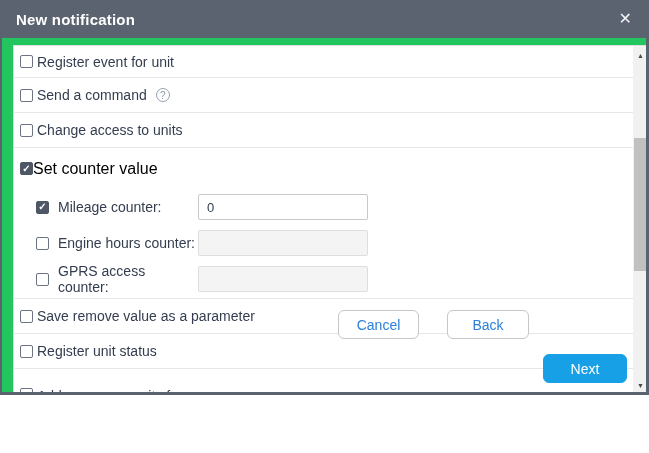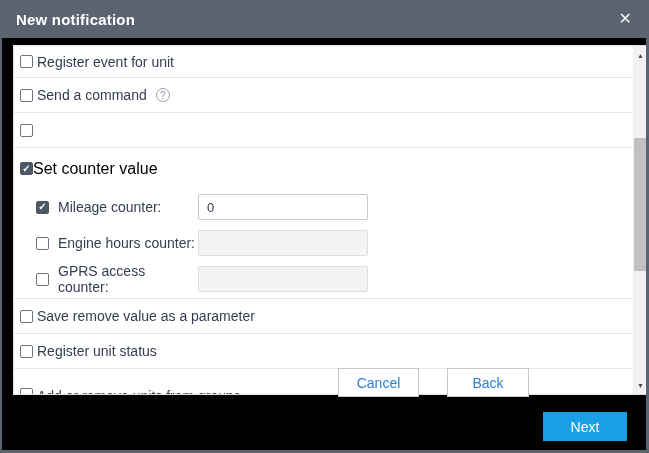--- a/index.html
+++ b/index.html
@@ -1,20 +1,20 @@
 <!DOCTYPE html>
 <html><head>
 <meta charset="utf-8">
 <style>
   * { margin:0; padding:0; box-sizing:border-box; }
   html,body { width:649px; height:453px; background:#fff; font-family:"Liberation Sans", sans-serif; }
 
   .dialog {
-    position:relative; width:649px; height:453px;
-    background:#000000;
+    position:relative; width:649px; height:395px;
+    background:#22c55e;
     border:2px solid #5b6270;
     border-right-width:3px; border-bottom-width:3px;
     overflow:hidden;
   }
 
   
   .header {
     position:absolute; left:-2px; top:-2px; right:-3px; height:38px;
     background:#5b6270; display:flex; align-items:center;
     padding:0 17px 0 16px;
@@ -86,21 +86,21 @@
     position:absolute; left:1px; width:13px; top:92px; height:133px;
     background:#c1c1c1; cursor:pointer;
   }
 
   
   .footer {
     position:absolute; right:19px; bottom:9px;
     display:flex; gap:14px;
   }
   .btn {
-    height:29px; border:1px solid #c6c6c6; border-radius:0;
+    height:29px; border:1px solid #c6c6c6; border-radius:6px;
     background:#fff; color:#2b7fd9; font-size:14px;
     font-family:"Liberation Sans", sans-serif;
     display:flex; align-items:center; justify-content:center; cursor:pointer;
   }
   .btn.cancel { width:81px; }
   .btn.back { width:82px;margin-left:14px; }
   .btn.primary { width:84px; background:#18a0e6; border-color:#18a0e6; color:#fff;margin-top:44px; }
 </style>
 </head>
 <body>
@@ -121,20 +121,21 @@
       </div>
 
       <div class="row">
         <span class="cb"></span>
         <span class="lbl">Send a command</span>
         <span class="help">?</span>
       </div>
 
       <div class="row">
         <span class="cb"></span>
+        <span class="lbl">Change access to units</span>
       </div>
 
       <div class="group">
         <div class="group-header">
           <span class="cb checked">
             <span class="mark">✓</span>
           </span>
           <span class="lbl">Set counter value</span>
         </div>
 

